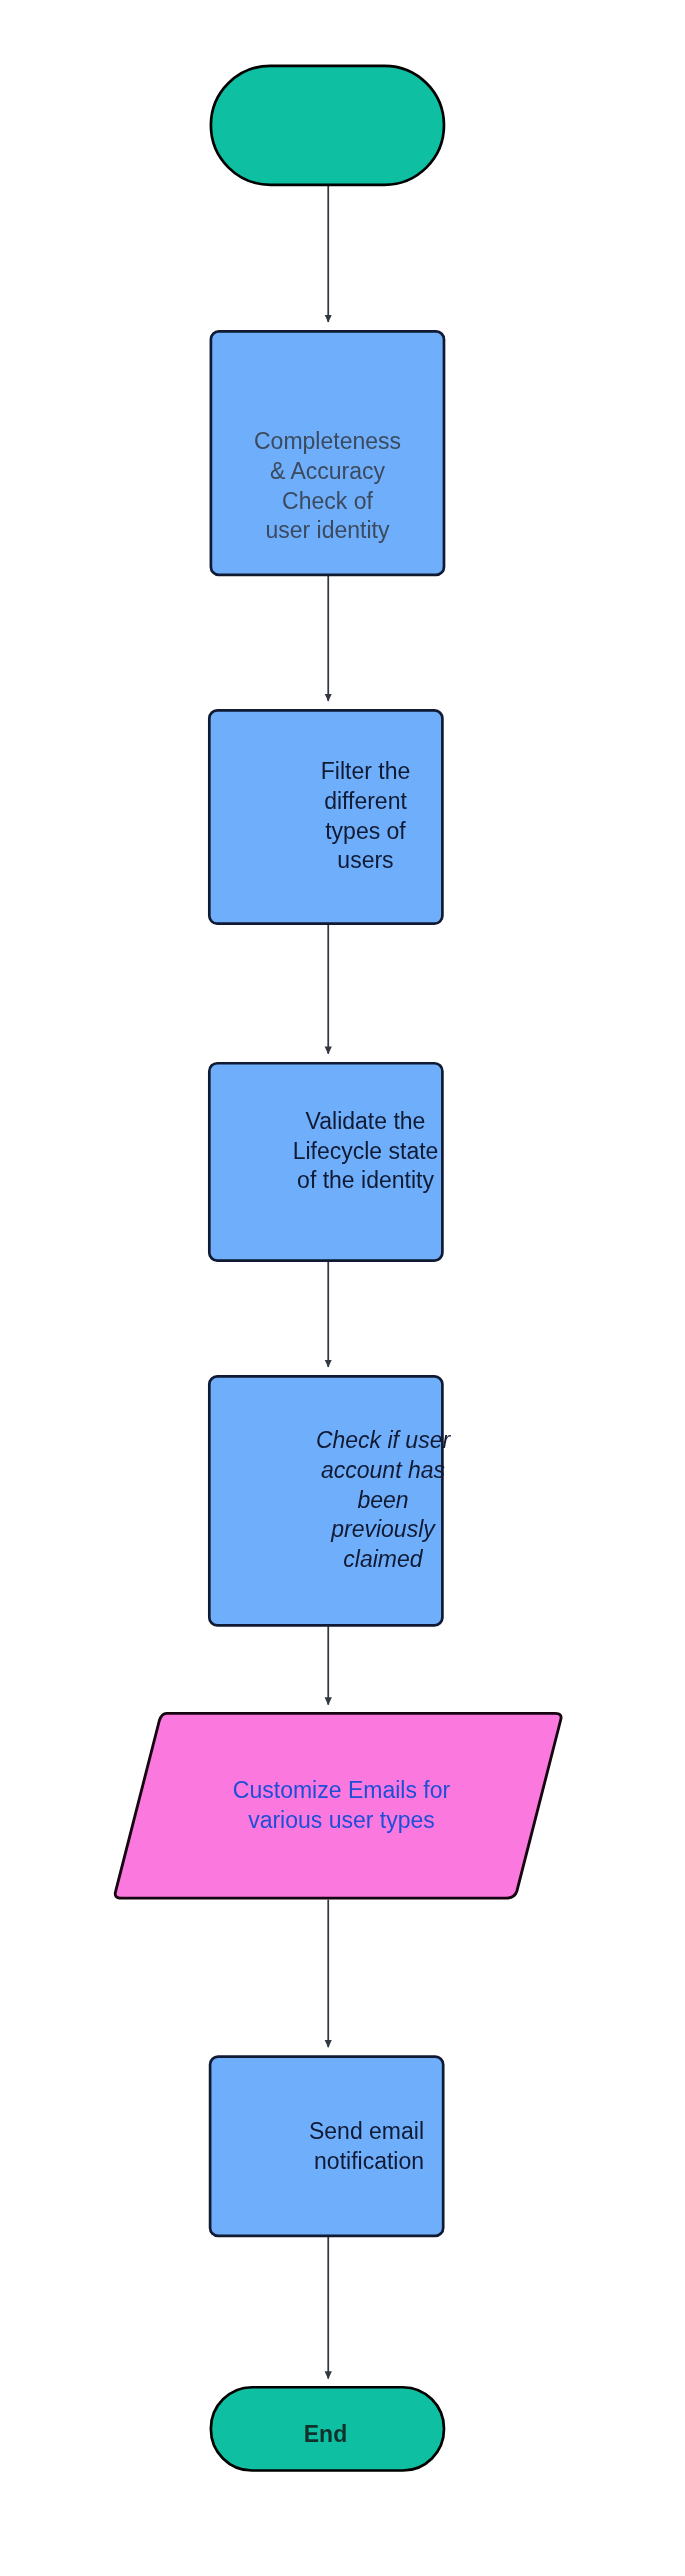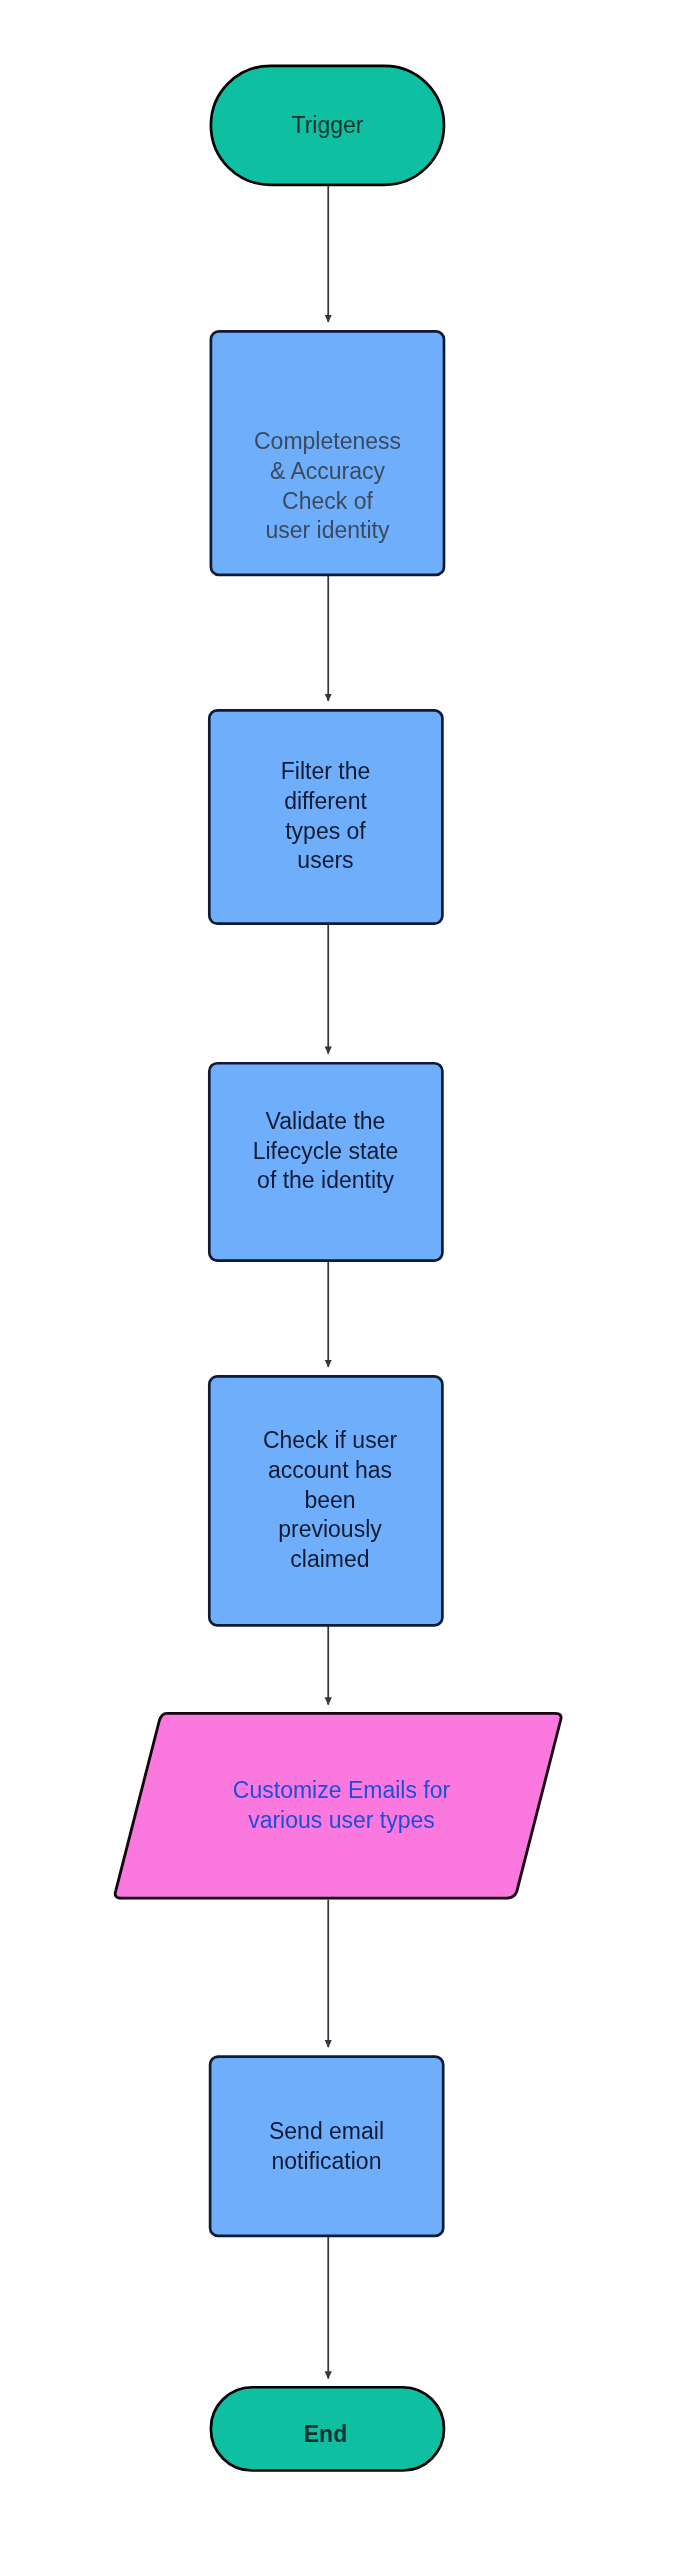--- a/index.html
+++ b/index.html
@@ -35,20 +35,21 @@
     pointer-events: none;
     font-family: "Liberation Sans", sans-serif;
   }
   .lbl-terminal {
     font-size: 23px;
     color: #11312c;
   }
   .lbl-process {
     font-size: 23px;
     color: #101a33;
+    margin-left: 40px;
   }
   .lbl-process-muted {
     font-size: 23px;
     color: #3b4a5e;
     margin-top: 34px;
   }
   .lbl-io {
     font-size: 23px;
     color: #1d4ed8;
   }
@@ -85,44 +86,43 @@
 
     <rect x="264" y="1736" width="294" height="314" rx="10" ry="10" fill="#6faefb" stroke="#111a33" stroke-width="3.4"></rect>
 
     <path d="M 210 2161 L 700 2161 Q 710 2161 707 2170 L 652 2385 Q 649 2394 639 2394 L 153 2394 Q 143 2394 146 2385 L 201 2170 Q 204 2161 210 2161 Z" fill="#fb79de" stroke="#160510" stroke-width="3.6" stroke-linejoin="round"></path>
 
     <rect x="265" y="2594" width="294" height="226" rx="10" ry="10" fill="#6faefb" stroke="#111a33" stroke-width="3.4"></rect>
 
     <rect x="266" y="3011" width="294" height="105" rx="52" ry="52" fill="#0fbfa2" stroke="#000000" stroke-width="3.4"></rect>
   </svg>
 
-  <div class="node-label lbl-terminal" style="left:211px; top:66px; width:233px; height:119px;">Trigger</div>
 
   <div class="node-label lbl-process-muted" style="left:211px; top:331px; width:233px; height:243px;">Completeness
 &amp; Accuracy
 Check of
 user identity</div>
 
   <div class="node-label lbl-process" style="left:209px; top:710px; width:233px; height:213px;">Filter the
 different
 types of
 users</div>
 
   <div class="node-label lbl-process" style="left:209px; top:1063px; width:233px; height:177px;">Validate the
 Lifecycle state
 of the identity</div>
 
-  <div class="node-label lbl-process" style="left:196px; top:1376px; width:268px; height:249px;">Check if user
+  <div class="node-label lbl-process" style="left:209px; top:1376px; width:268px; height:249px;font-style:italic;">Check if user
 account has
 been
 previously
 claimed</div>
 
   <div class="node-label lbl-io" style="left:147px; top:1713px; width:389px; height:185px;">Customize Emails for
 various user types</div>
 
-  <div class="node-label lbl-process" style="left:210px; top:2057px; width:233px; height:179px;">Send email
+  <div class="node-label lbl-process" style="left:210px; top:2057px; width:233px; height:179px;text-align:right;">Send email
 notification</div>
 
   <div class="node-label lbl-terminal" style="left:209px; top:2387px; width:233px; height:95px;font-weight:bold;">End</div>
 
 </div>
 
 
 </body></html>

